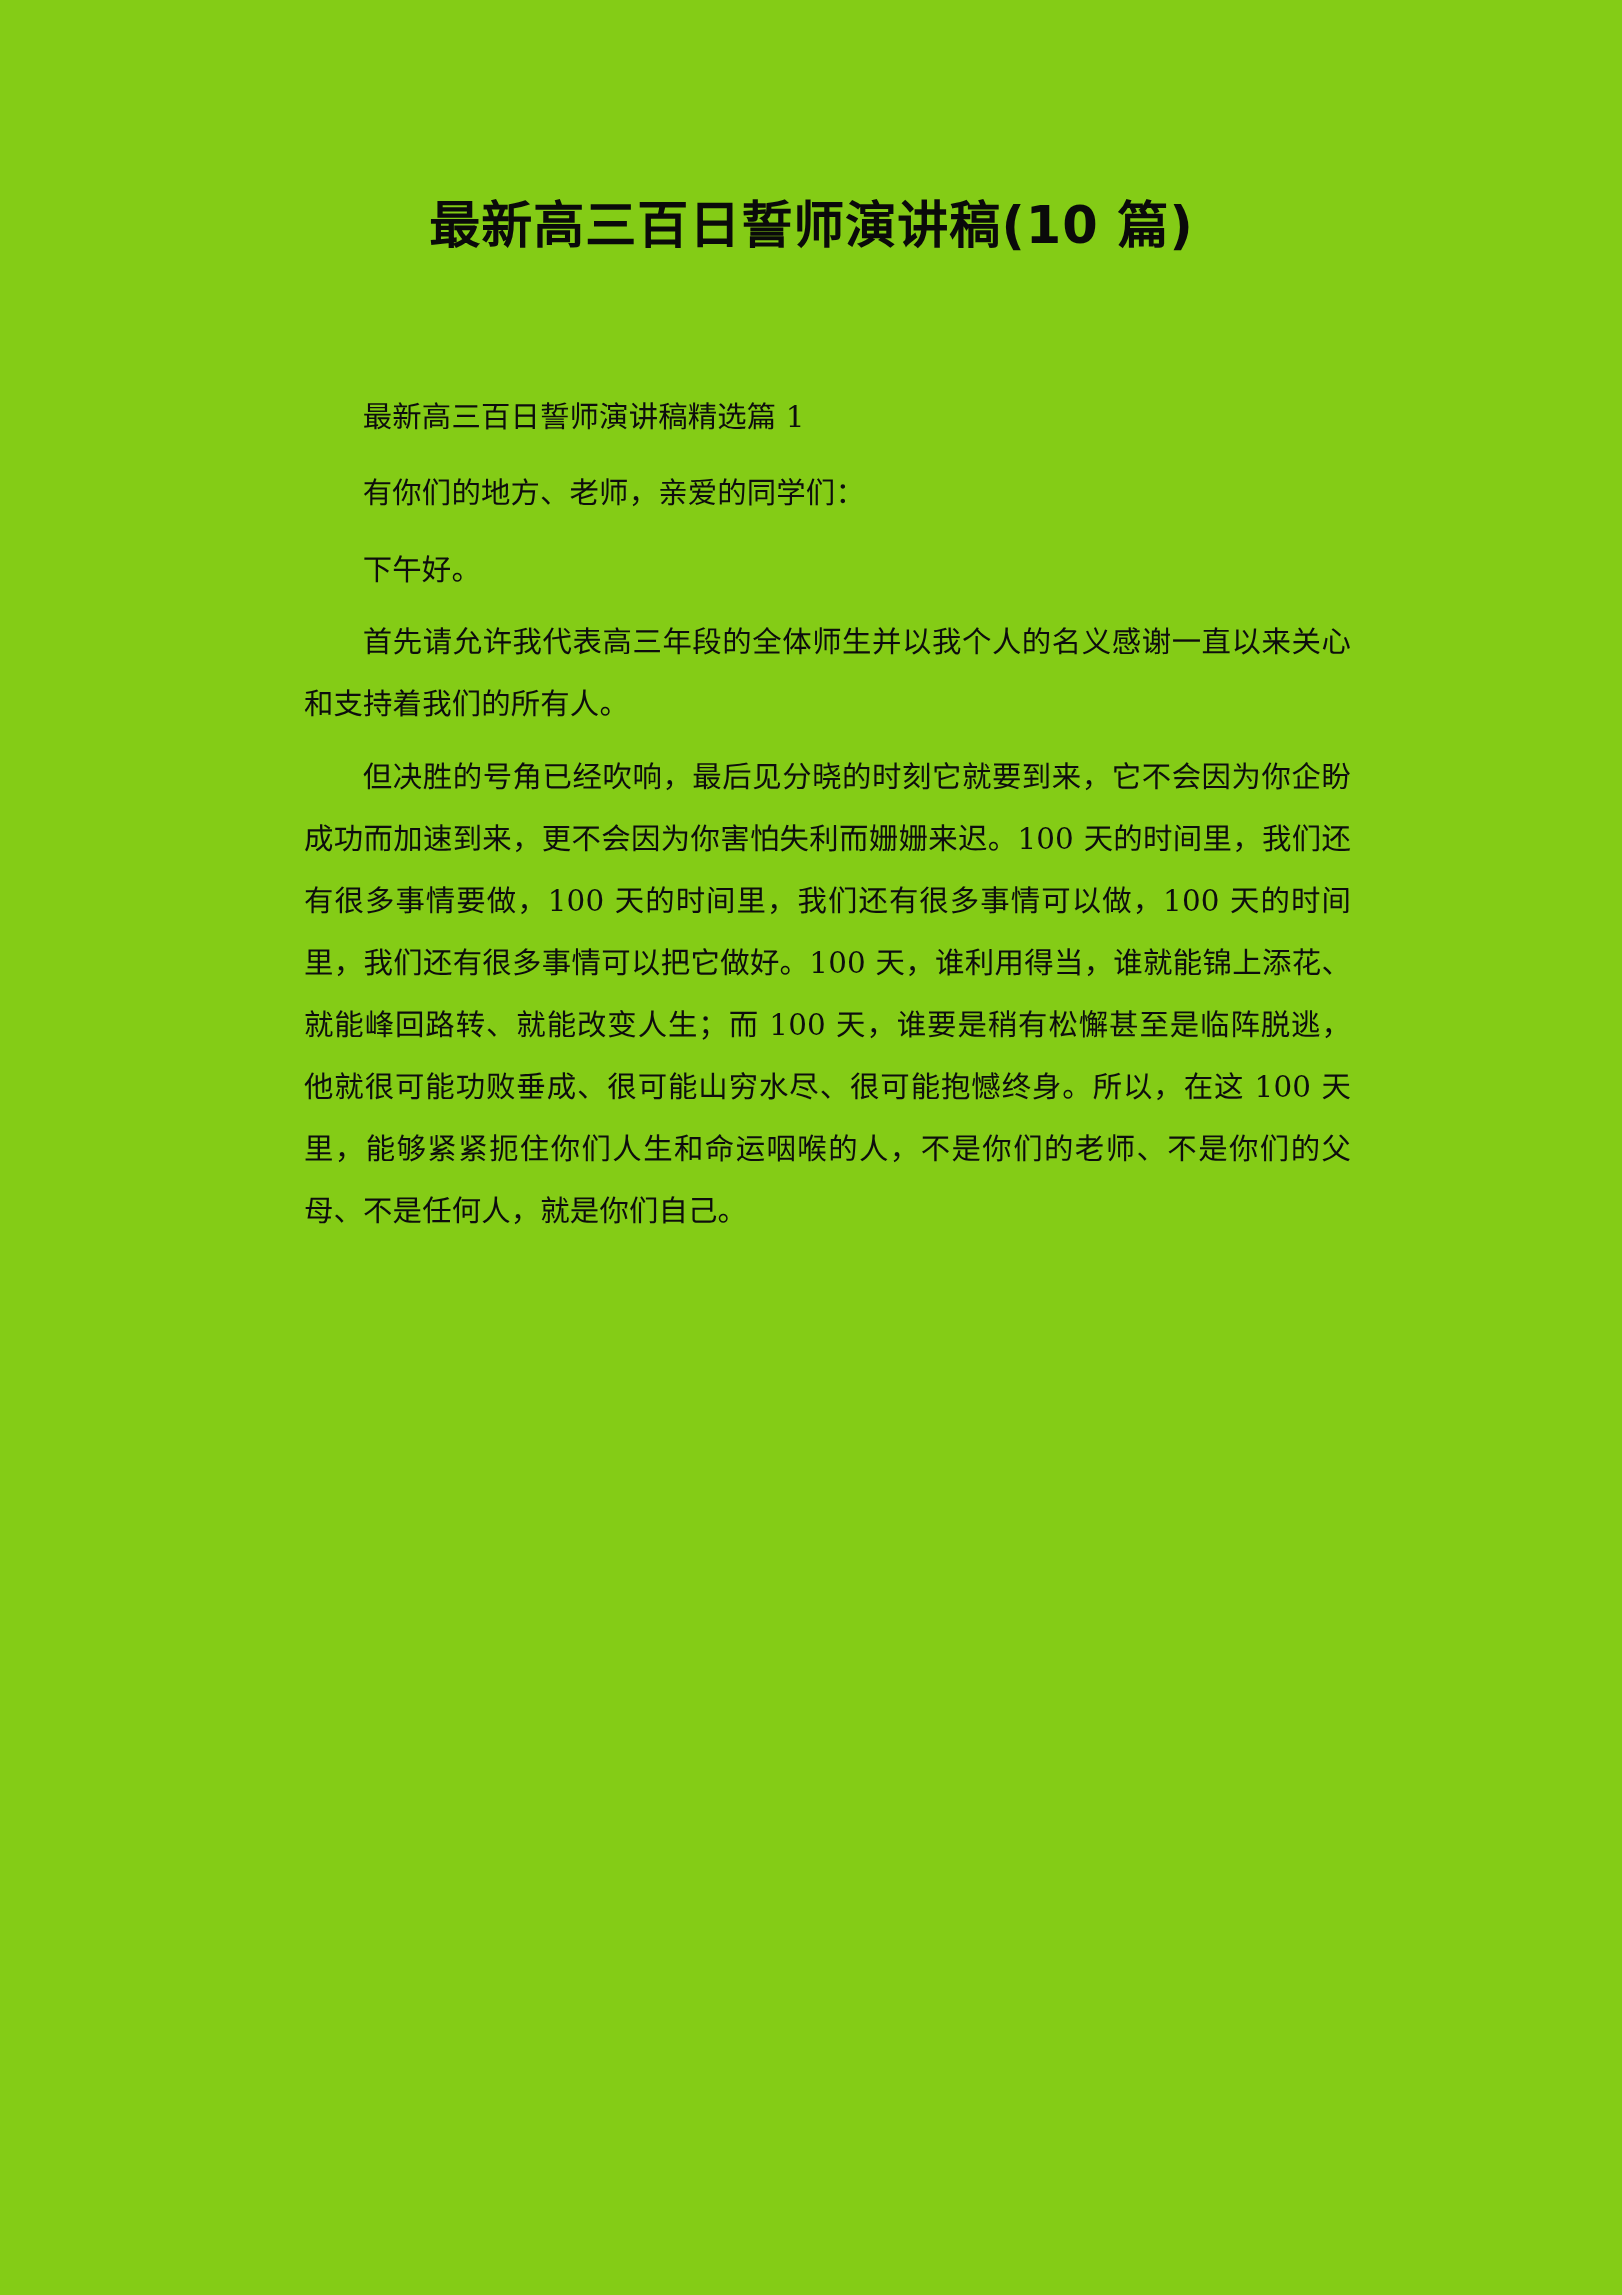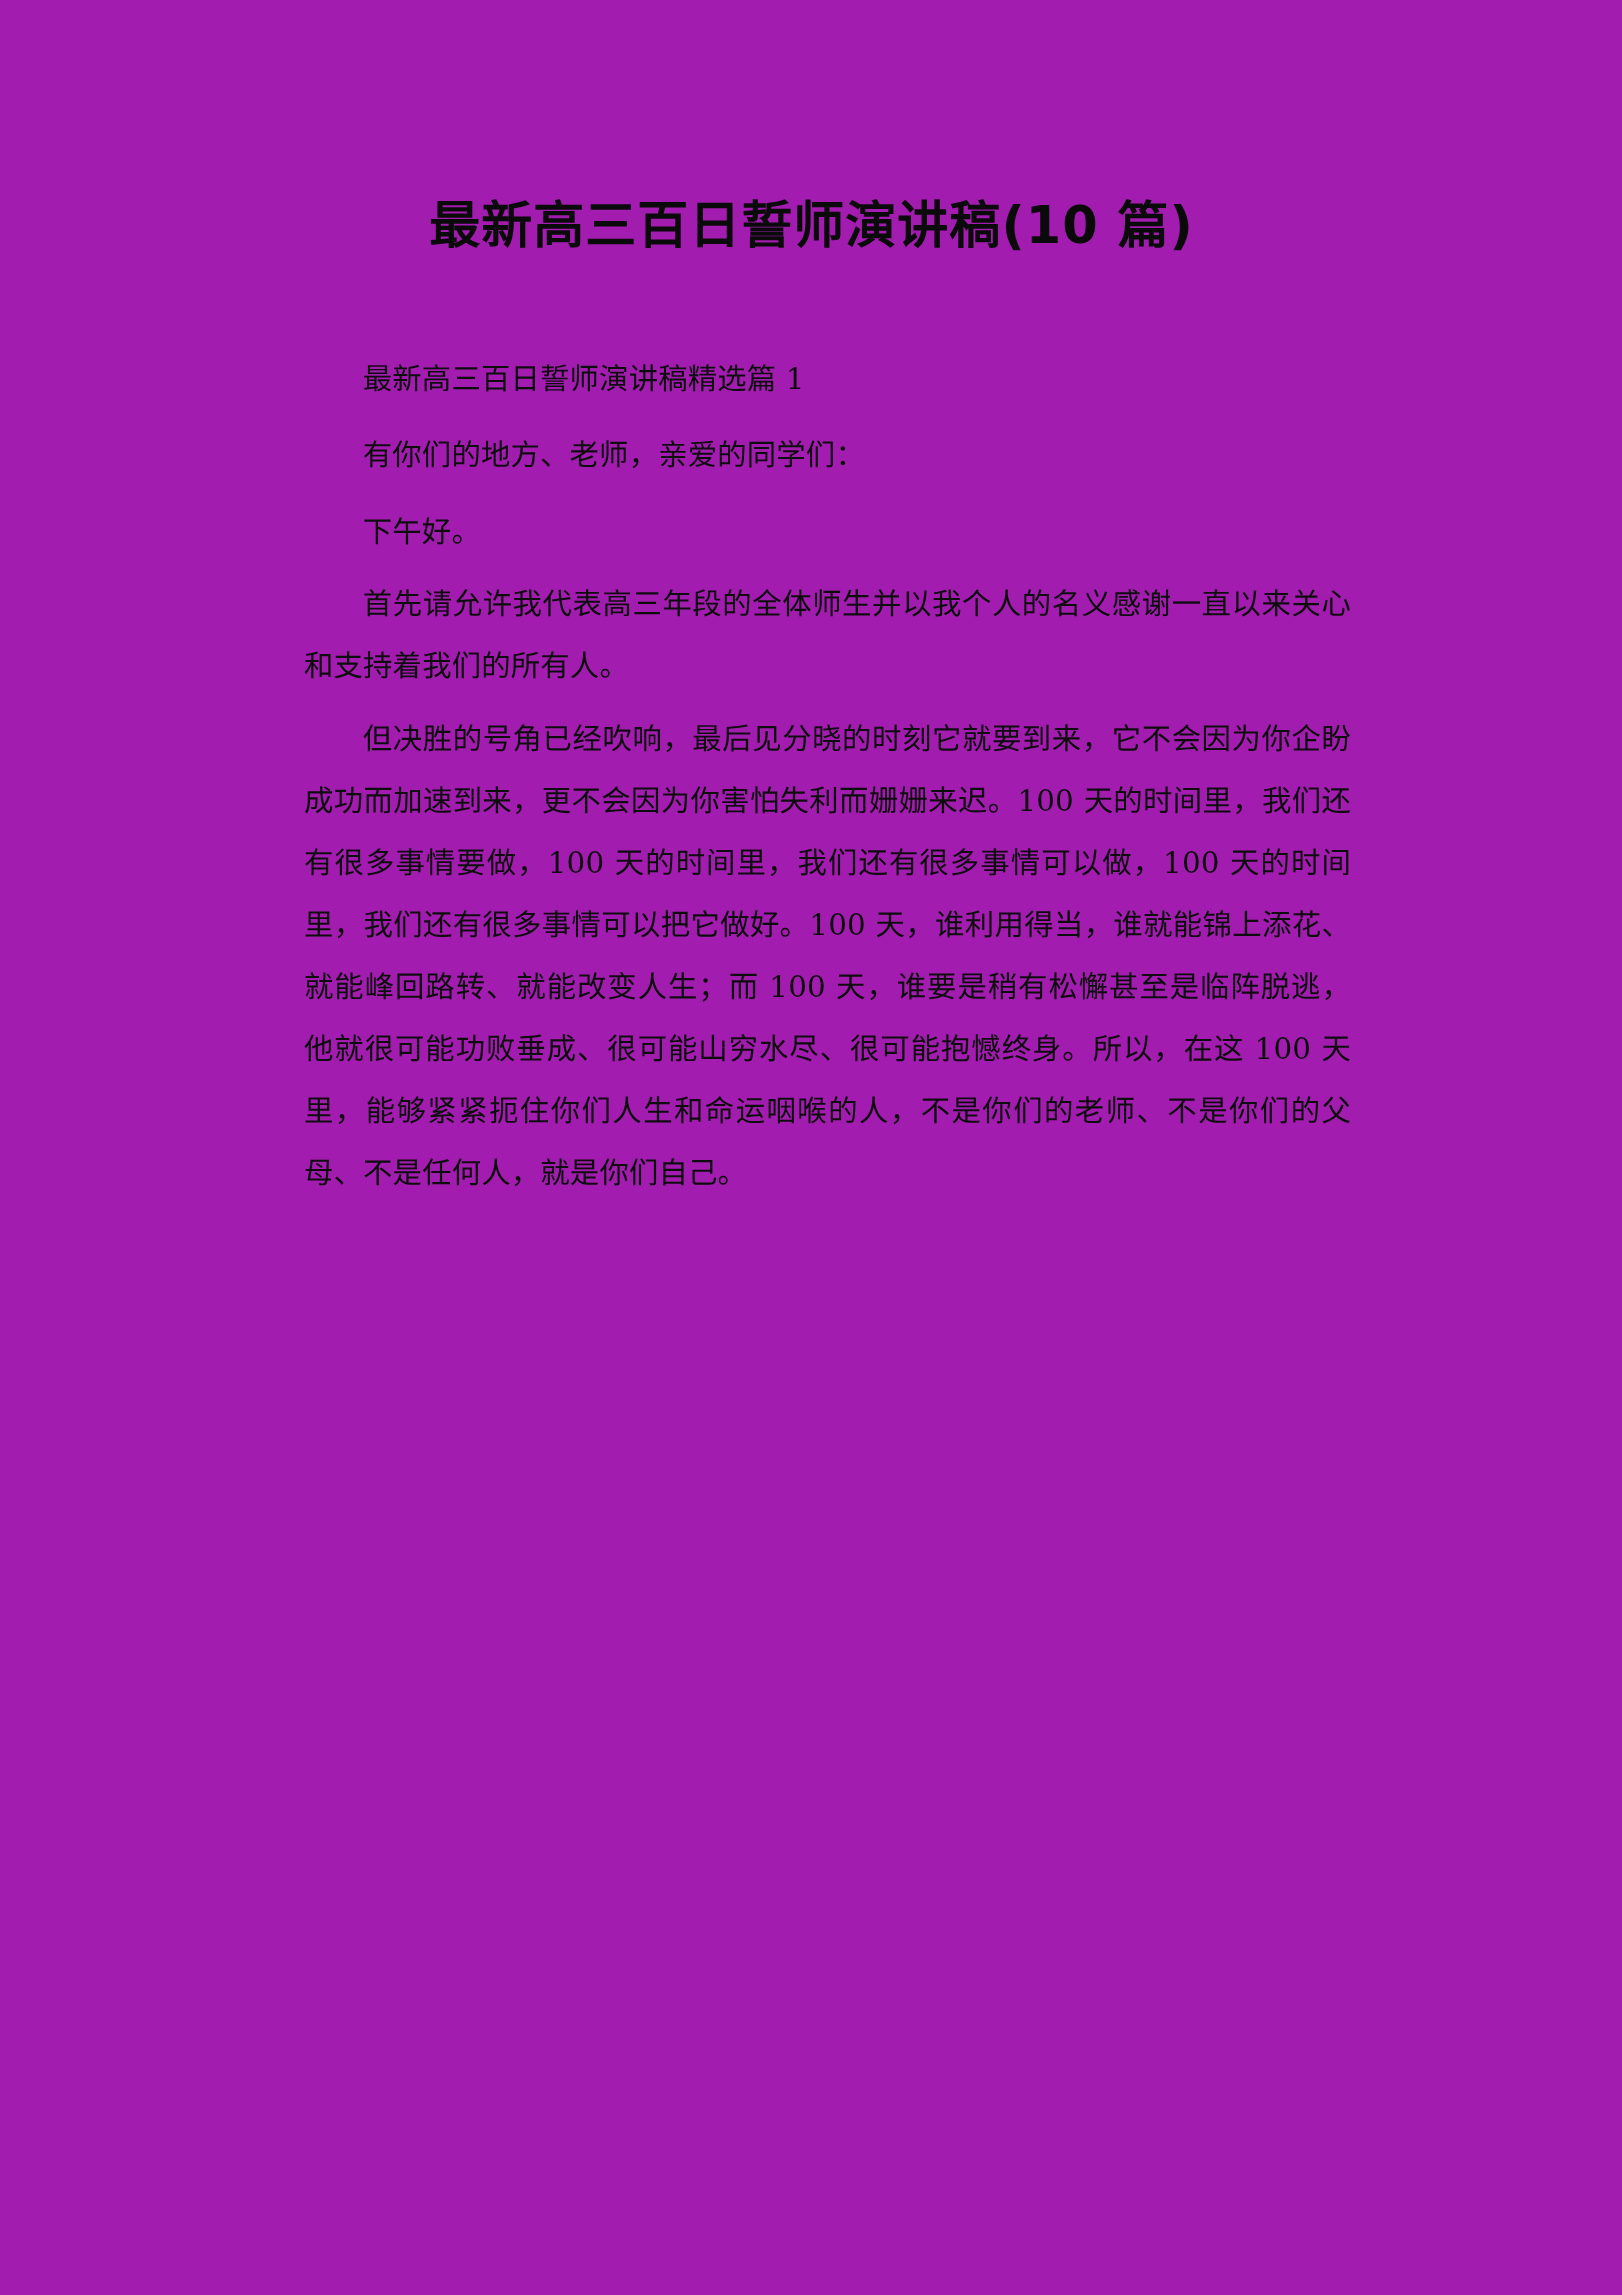--- a/index.html
+++ b/index.html
@@ -14,21 +14,21 @@
     font-family: "DejaVu Serif", "Liberation Serif", serif;
     color: #000000;
     -webkit-font-smoothing: antialiased;
   }
 
   .page {
     position: relative;
     box-sizing: border-box;
     width: 1623px;
     height: 2295px;
-    background: #a21caf;
+    background: #84cc16;
     padding: 0;
     overflow: hidden;
   }
 
   
   .doc-title {
     margin: 0;
     padding: 0;
     position: absolute;
     top: 196px;
@@ -39,21 +39,21 @@
     font-weight: 700;
     font-size: 51px;
     line-height: 1.18;
     letter-spacing: 0.02em;
     color: #0a0a0a;
   }
 
   
   .body-block {
     position: absolute;
-    top: 348px;
+    top: 386px;
     left: 304px;
     width: 1047px;
   }
 
   p.para {
     margin: 0 0 0 0;
     padding: 0;
     font-size: 29.4px;
     line-height: 62px;
     text-align: justify;

